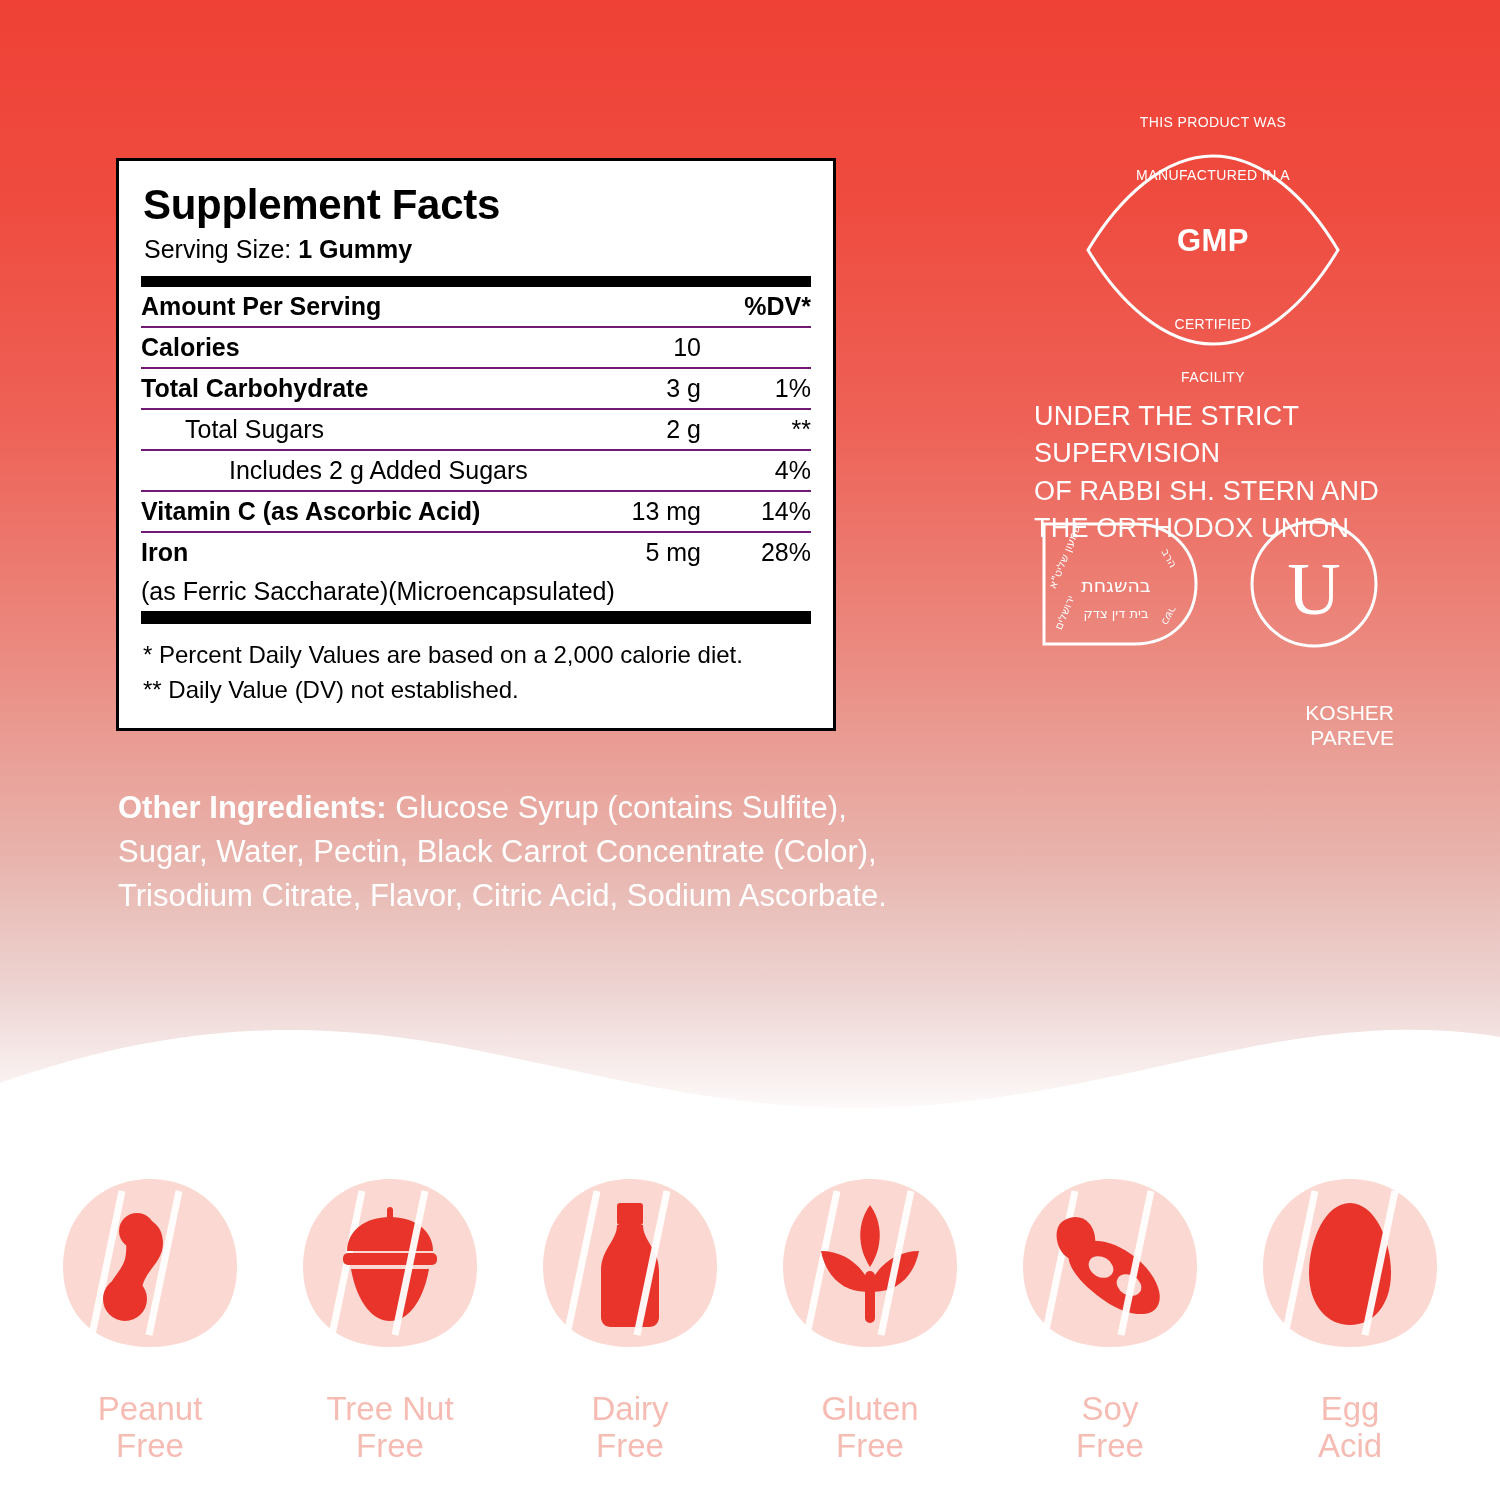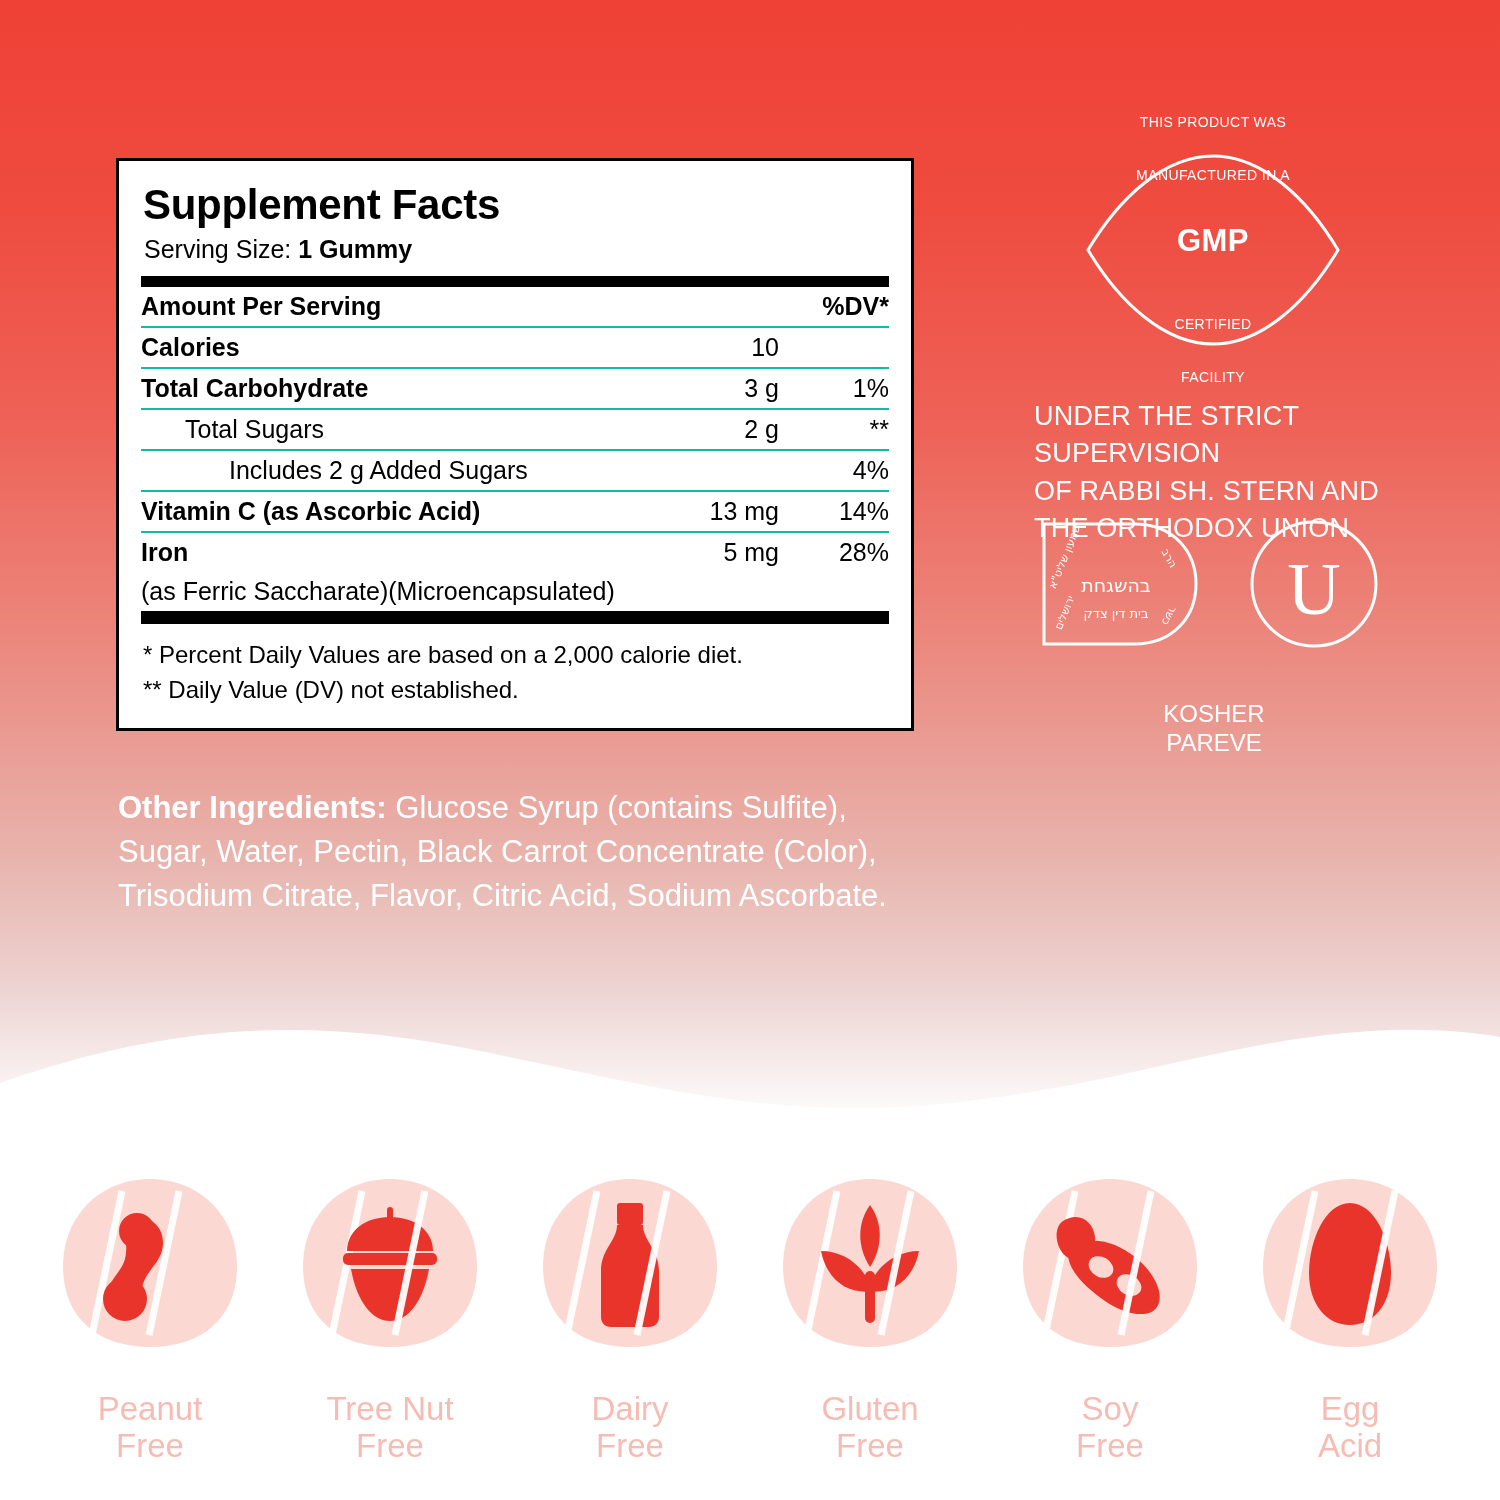--- a/index.html
+++ b/index.html
@@ -32,21 +32,21 @@
     width: 1500px;
     height: 140px;
     display: block;
   }
 
   
   #sf-box {
     position: absolute;
     left: 116px;
     top: 158px;
-    width: 798px;
+    width: 720px;
     background: #ffffff;
     border: 3px solid #000000;
     box-sizing: border-box;
     padding: 18px 22px 20px 22px;
     color: #000;
   }
   #sf-title {
     font-size: 42px;
     font-weight: bold;
     letter-spacing: -0.3px;
@@ -64,21 +64,21 @@
   .rule-bottom-thick { border-top: 13px solid #000; margin-top: 0; }
 
   table.sf-table {
     width: 100%;
     border-collapse: collapse;
     font-size: 25px;
   }
   table.sf-table td {
     padding: 5px 0 5px 0;
     vertical-align: bottom;
-    border-bottom: 2px solid #14b8a6;
+    border-bottom: 2px solid #701a75;
   }
   table.sf-table tr.no-line td { border-bottom: none; }
   td.c-name { text-align: left; }
   td.c-amt  { text-align: right; width: 150px; padding-right: 28px; }
   td.c-dv   { text-align: right; width: 110px; }
   .ind1 { padding-left: 44px !important; }
   .ind2 { padding-left: 88px !important; }
   .bold { font-weight: bold; }
   .sub-note {
     font-size: 25px;
@@ -156,23 +156,23 @@
     position: absolute;
     left: 214px; top: 0;
     width: 132px; height: 132px;
     color: #ffffff;
   }
   #kosher-caption {
     position: absolute;
     left: 1034px;
     top: 700px;
     width: 360px;
-    text-align: center;
-    color: #ffffff;
-    font-size: 24px;
+    text-align: right;
+    color: #ffffff;
+    font-size: 21px;
     line-height: 1.2;
   }
 
   
   #allergens {
     position: absolute;
     left: 0;
     top: 1175px;
     width: 1500px;
     height: 300px;

